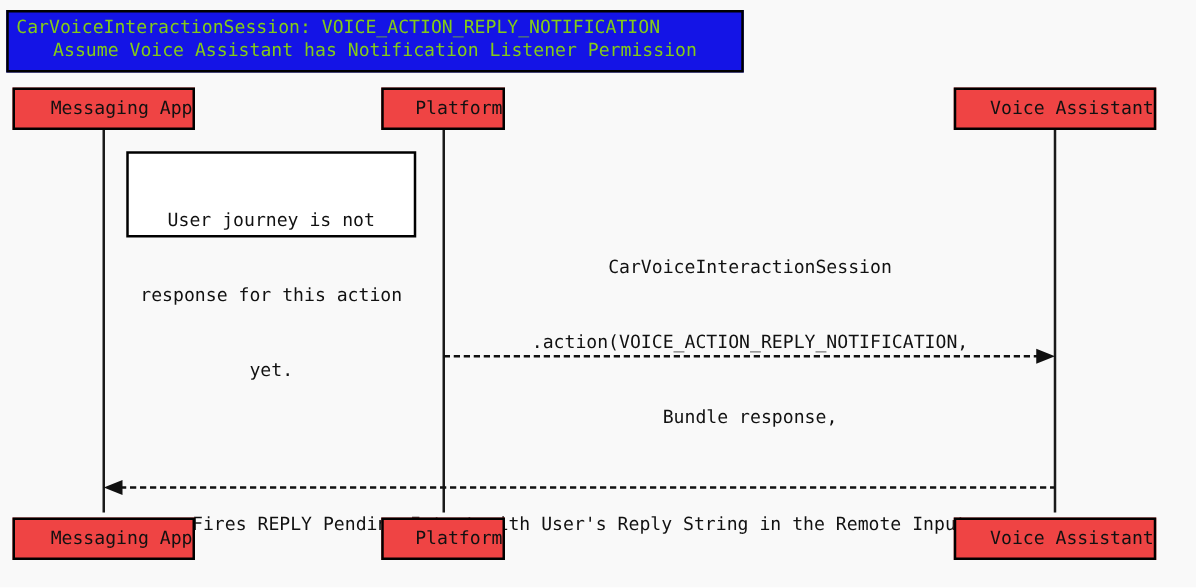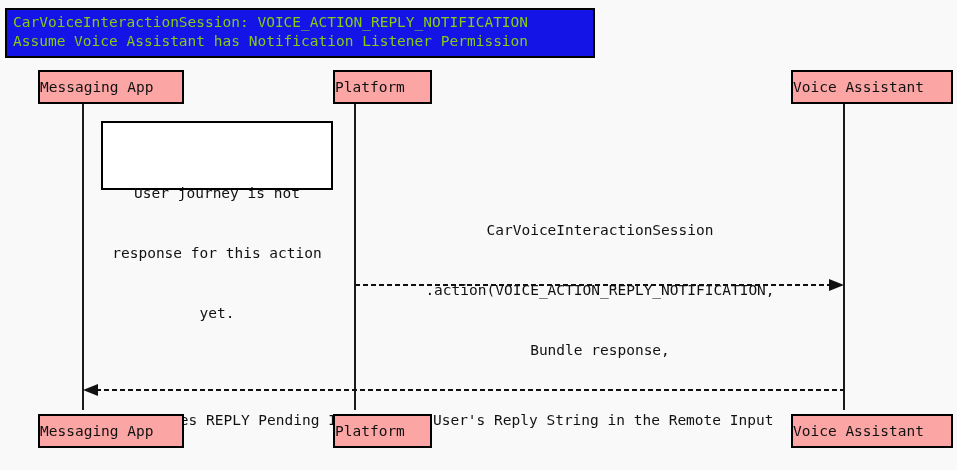--- a/index.html
+++ b/index.html
@@ -28,57 +28,56 @@
     border: 2px solid #000000;
     padding: 3px 6px 5px 6px;
   }
   .title-line {
     color: #84cc16;
     font-size: 14.5px;
     line-height: 19px;
     white-space: pre;
     letter-spacing: 0px;
   }
-  .title-line.centered { }
+  .title-line.centered { text-align: center; }
 
   
   .participant {
     position: absolute;
     box-sizing: border-box;
-    background: #fca5a5;
+    background: #ef4444;
     border: 2px solid #000000;
     height: 34px;
     line-height: 30px;
-    text-align: left;
+    text-align: right;
     font-size: 14.5px;
     color: #111111;
     white-space: nowrap;
     z-index: 4;
-    margin-left: 28px;
   }
 
   
   .lifeline {
     position: absolute;
     width: 2px;
     background: #1a1a1a;
     z-index: 1;
   }
 
   
   .note {
     position: absolute;
     box-sizing: border-box;
     background: #ffffff;
     border: 2px solid #000000;
     text-align: center;
     font-size: 14.5px;
     line-height: 20px;
     color: #111111;
-    padding: 20px 6px;
+    padding: 4px 6px;
     z-index: 5;
     white-space: pre;
   }
 
   
   .msg-label {
     position: absolute;
     font-size: 14.5px;
     line-height: 20px;
     color: #111111;
@@ -117,21 +116,21 @@
   <div class="participant" style="left:763px; top:70px; width:162px;">
     <span>Voice Assistant</span>
   </div>
 
   <div class="note" style="left:101px; top:121px; width:232px; height:69px;">
     <div>User journey is not</div>
     <div>response for this action</div>
     <div>yet.</div>
   </div>
 
-  <div class="msg-label" style="left:356px; top:180px; width:488px;">
+  <div class="msg-label" style="left:356px; top:164px; width:488px;">
     <div>CarVoiceInteractionSession</div>
     <div>.action(VOICE_ACTION_REPLY_NOTIFICATION,</div>
     <div>Bundle response,</div>
   </div>
 
   <svg class="arrow-svg" style="left:355px; top:278px;" width="490" height="14" viewBox="0 0 490 14">
     <line x1="0" y1="7" x2="477" y2="7" stroke="#111111" stroke-width="2" stroke-dasharray="5,3"></line>
     <polygon points="489,7 474,1 474,13" fill="#111111"></polygon>
   </svg>
 

